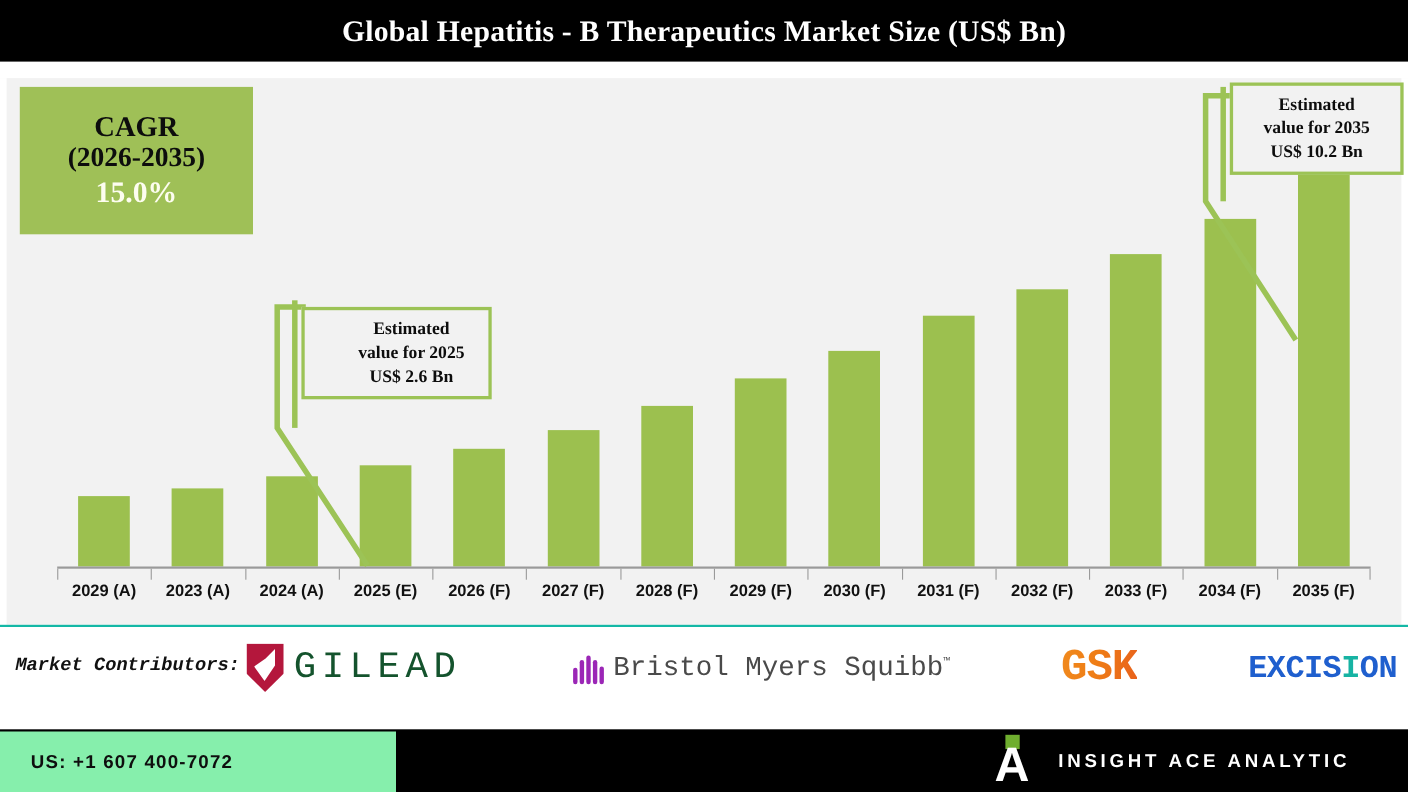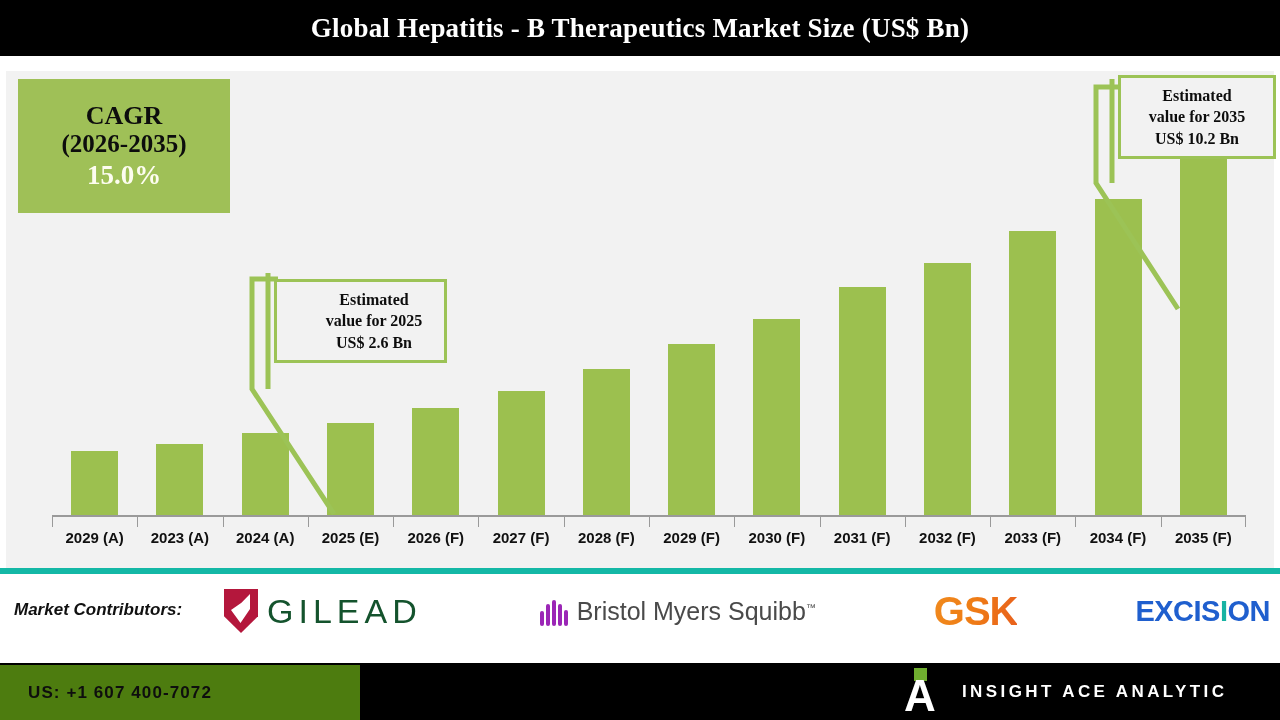--- a/index.html
+++ b/index.html
@@ -105,21 +105,22 @@
   #callout-2035 { left: 1112px; top: 4px; width: 158px; height: 84px; }
 
   .leader { position: absolute; overflow: visible; }
   #leader-2025 { left: 232px; top: 200px; width: 110px; height: 245px; }
   #leader-2035 { left: 1076px; top: 0px; width: 110px; height: 240px; }
 
   
   #contrib-strip {
     position: absolute; left: 0; top: 568px; width: 1280px; height: 95px;
     background: #ffffff;
-    border-top: 6px solid #14b8a6;
+    border-top: 2px solid #14b8a6;
+    font-family: Liberation Mono, monospace;
   }
   #contrib-label {
     position: absolute; left: 14px; top: 26px;
     font-size: 17px; font-weight: bold; font-style: italic; color: #111111;
   }
   #logos {
     position: absolute; left: 224px; top: 8px; width: 1046px; height: 58px;
     display: flex; align-items: center; justify-content: space-between;
   }
   .logo { display: flex; align-items: center; gap: 9px; }
@@ -169,21 +170,21 @@
     white-space: nowrap;
   }
 
   
   #footer {
     position: absolute; left: 0; top: 663px; width: 1280px; height: 57px;
     background: #000000;
   }
   #footer-green {
     position: absolute; left: 0; top: 2px; width: 360px; height: 55px;
-    background: #4d7c0f;
+    background: #86efac;
     display: flex; align-items: center;
   }
   #footer-phone {
     margin-left: 28px;
     font-size: 17px; font-weight: bold; color: #0e0e0e; letter-spacing: 1.1px;
     white-space: nowrap;
   }
   #footer-brand {
     position: absolute; left: 900px; top: 0; height: 57px;
     display: flex; align-items: center; gap: 22px;

